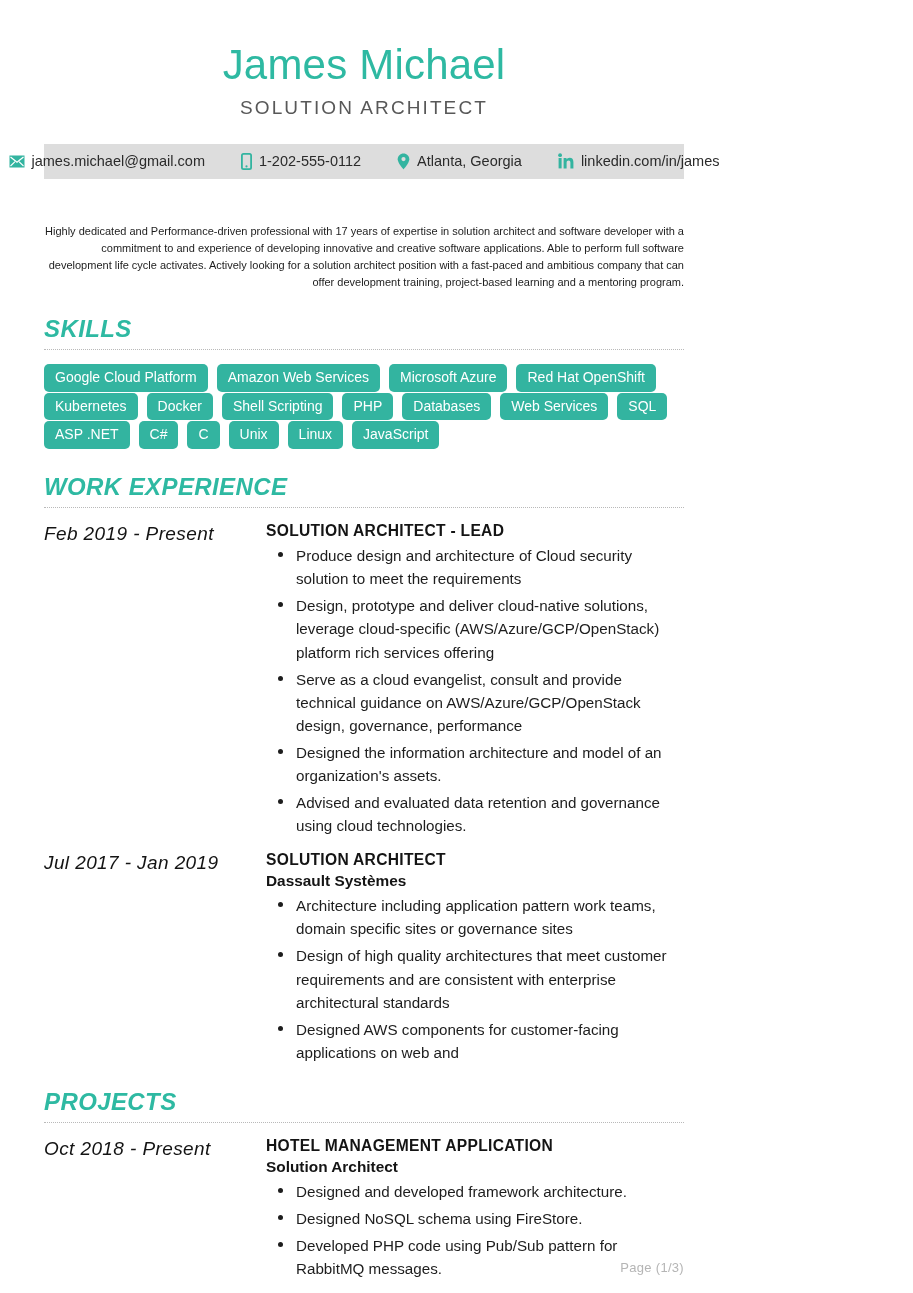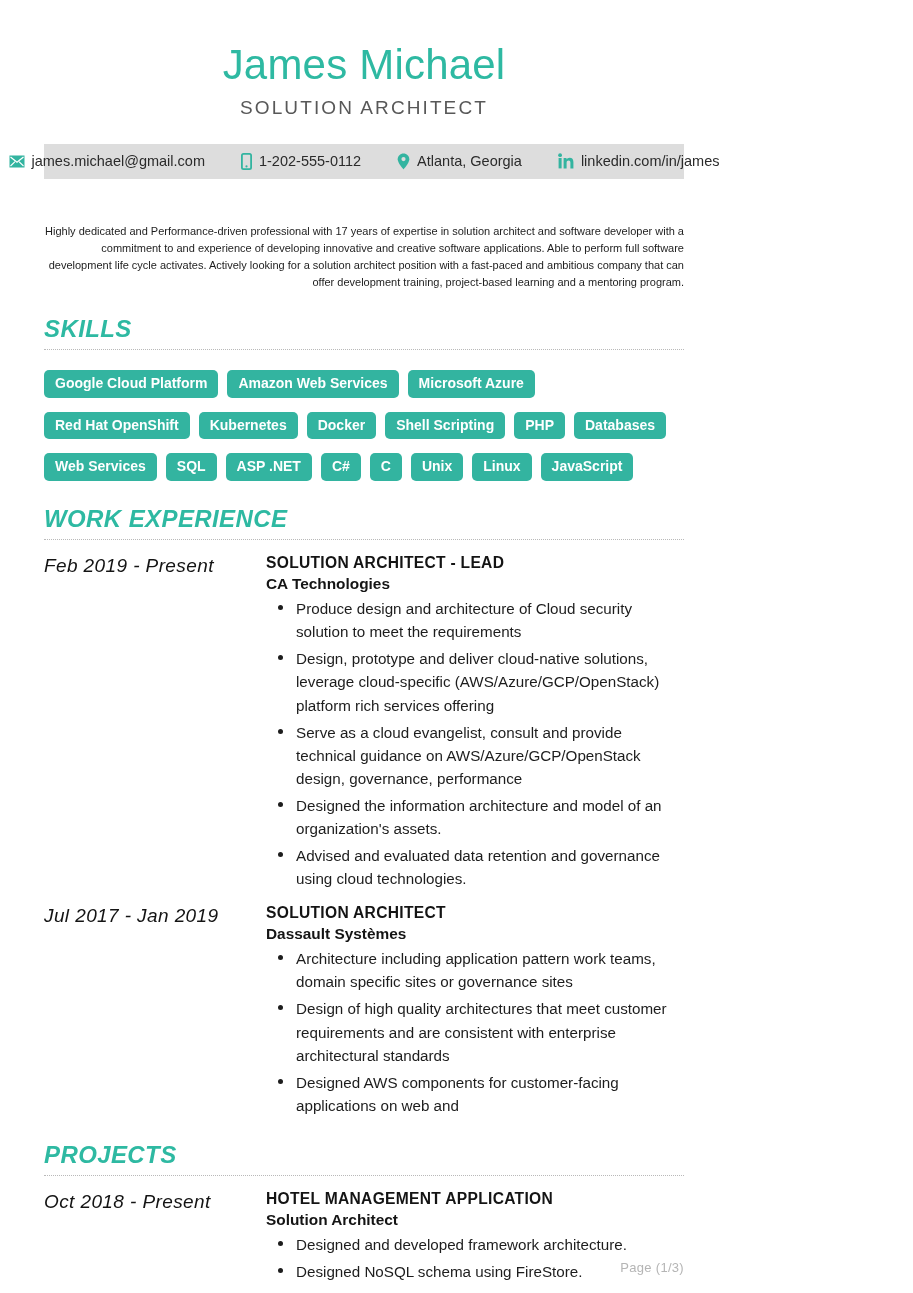--- a/index.html
+++ b/index.html
@@ -65,25 +65,24 @@
     letter-spacing:0.4px;
   }
   .section-rule {
     margin-top:6px;
     border-bottom:1.5px dotted #b9b9b9;
     height:0;
   }
 
   
   .skills-wrap {
-    margin-top:20px;
+    margin-top:14px;
     display:flex;
     flex-wrap:wrap;
-    gap:14px 9px;
-    font-weight:bold;
+    gap:1px 9px;
   }
   .skill-tag {
     background:#33b4a0;
     color:#ffffff;
     border-radius:5px;
     padding:5px 11px 6px;
     font-size:14px;
     line-height:1.2;
     white-space:nowrap;
   }
@@ -225,21 +224,20 @@
   </div>
 
   <div class="section">
     <div class="section-title">WORK EXPERIENCE</div>
     <div class="section-rule"></div>
 
     <div class="entry">
       <div class="entry-date">Feb 2019 - Present</div>
       <div class="entry-body">
         <div class="entry-role">SOLUTION ARCHITECT - LEAD</div>
-        <div class="entry-org">CA Technologies</div>
         <ul class="bullets">
           <li>Produce design and architecture of Cloud security solution to meet the requirements</li>
           <li>Design, prototype and deliver cloud-native solutions, leverage cloud-specific (AWS/Azure/GCP/OpenStack) platform rich services offering</li>
           <li>Serve as a cloud evangelist, consult and provide technical guidance on AWS/Azure/GCP/OpenStack design, governance, performance</li>
           <li>Designed the information architecture and model of an organization's assets.</li>
           <li>Advised and evaluated data retention and governance using cloud technologies.</li>
         </ul>
       </div>
     </div>
 

